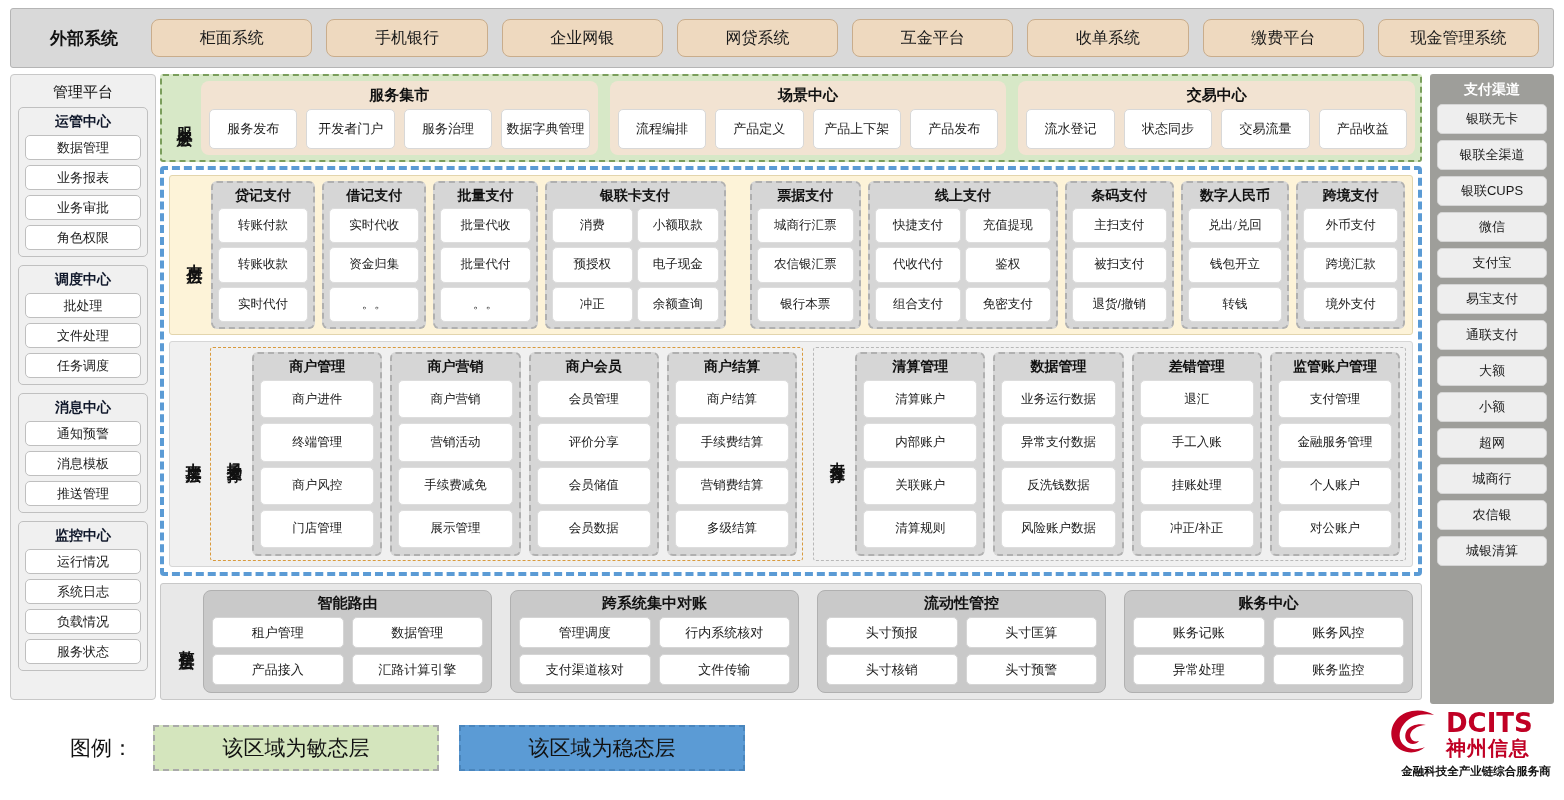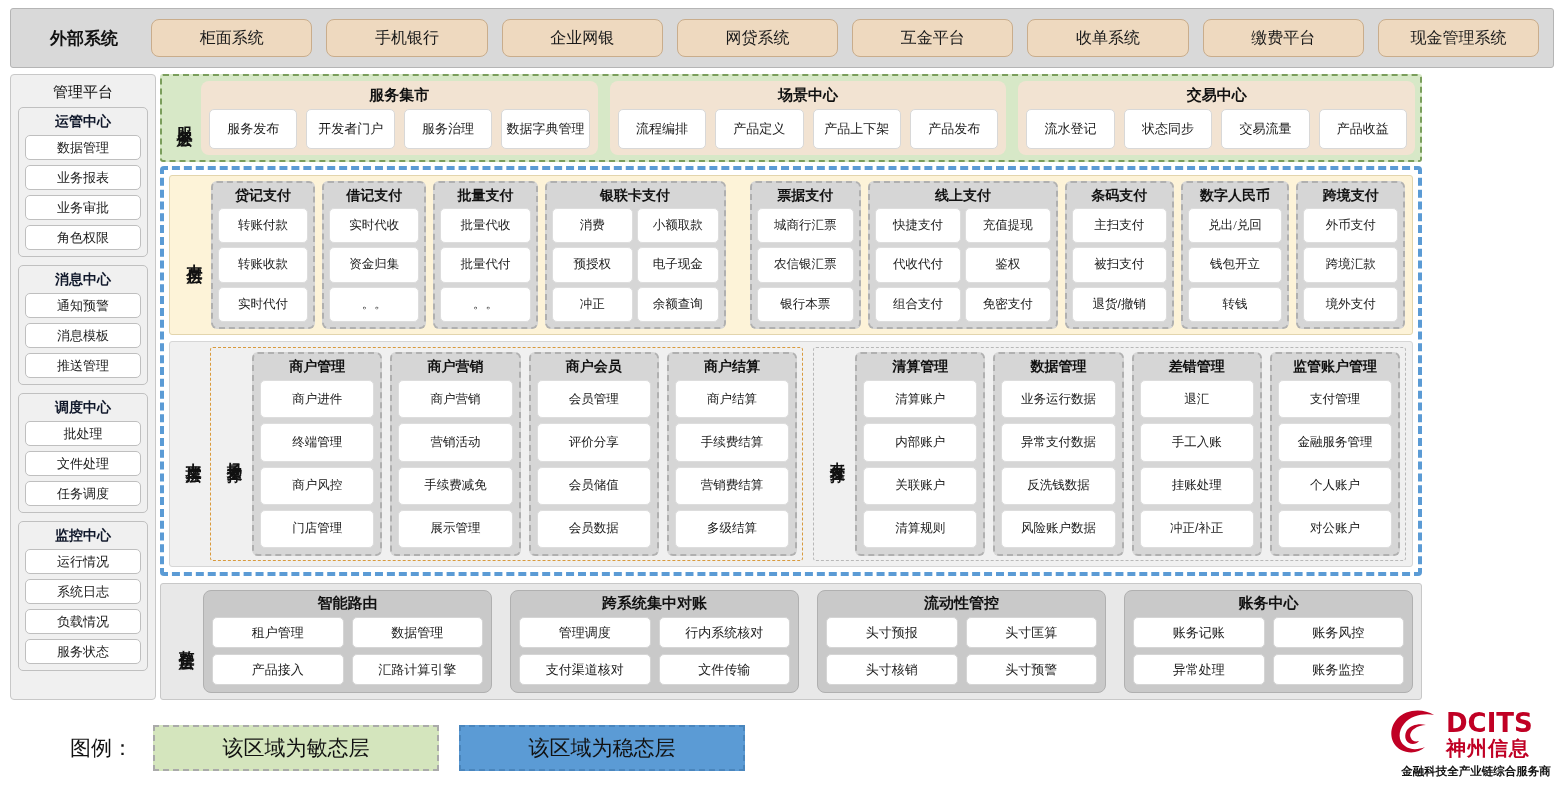--- a/index.html
+++ b/index.html
@@ -236,41 +236,59 @@
     <div class="mgmt-title">管理平台</div>
     <div id="mgmt-groups">
         <div class="mgmt-group">
           <div class="mgmt-group-title">运管中心</div>
           <div class="chip mgmt-chip">数据管理</div>
           <div class="chip mgmt-chip">业务报表</div>
           <div class="chip mgmt-chip">业务审批</div>
           <div class="chip mgmt-chip">角色权限</div>
         </div>
         <div class="mgmt-group">
+          <div class="mgmt-group-title">调度中心</div>
+          <div class="chip mgmt-chip">批处理</div>
+          <div class="chip mgmt-chip">文件处理</div>
+          <div class="chip mgmt-chip">任务调度</div>
+        </div>
+        <div class="mgmt-group">
           <div class="mgmt-group-title">消息中心</div>
           <div class="chip mgmt-chip">通知预警</div>
           <div class="chip mgmt-chip">消息模板</div>
           <div class="chip mgmt-chip">推送管理</div>
-        </div>
-        <div class="mgmt-group">
-          <div class="mgmt-group-title">调度中心</div>
-          <div class="chip mgmt-chip">批处理</div>
-          <div class="chip mgmt-chip">文件处理</div>
-          <div class="chip mgmt-chip">任务调度</div>
         </div>
         <div class="mgmt-group">
           <div class="mgmt-group-title">监控中心</div>
           <div class="chip mgmt-chip">运行情况</div>
           <div class="chip mgmt-chip">系统日志</div>
           <div class="chip mgmt-chip">负载情况</div>
           <div class="chip mgmt-chip">服务状态</div>
         </div>
       </div>
   </div>
 
+  <div class="chan">
+    <div class="chan-title">支付渠道</div>
+    <div id="chan-items">
+        <div class="chip chan-chip">银联无卡</div>
+        <div class="chip chan-chip">银联全渠道</div>
+        <div class="chip chan-chip">银联CUPS</div>
+        <div class="chip chan-chip">微信</div>
+        <div class="chip chan-chip">支付宝</div>
+        <div class="chip chan-chip">易宝支付</div>
+        <div class="chip chan-chip">通联支付</div>
+        <div class="chip chan-chip">大额</div>
+        <div class="chip chan-chip">小额</div>
+        <div class="chip chan-chip">超网</div>
+        <div class="chip chan-chip">城商行</div>
+        <div class="chip chan-chip">农信银</div>
+        <div class="chip chan-chip">城银清算</div>
+      </div>
+  </div>
 
   <div class="svc">
     <div class="band-label">服务层</div>
     <div class="svc-groups" id="svc-groups">
         <div class="svc-card">
           <div class="svc-card-title">服务集市</div>
           <div class="svc-row">
             <div class="chip svc-chip">服务发布</div>
             <div class="chip svc-chip">开发者门户</div>
             <div class="chip svc-chip">服务治理</div>

